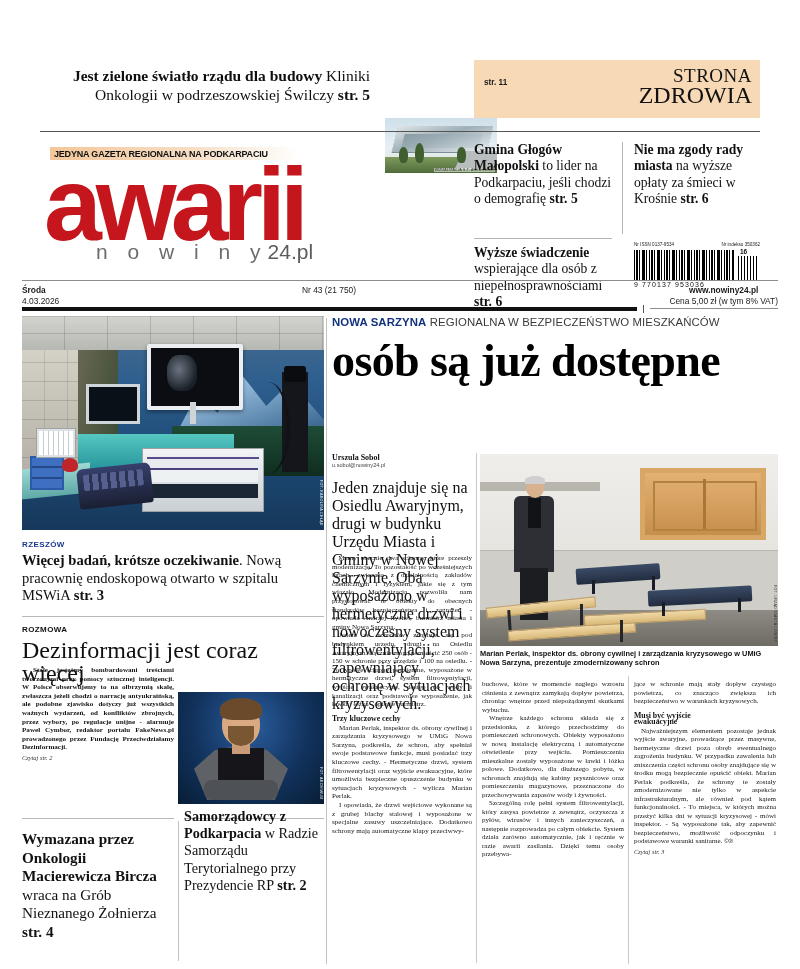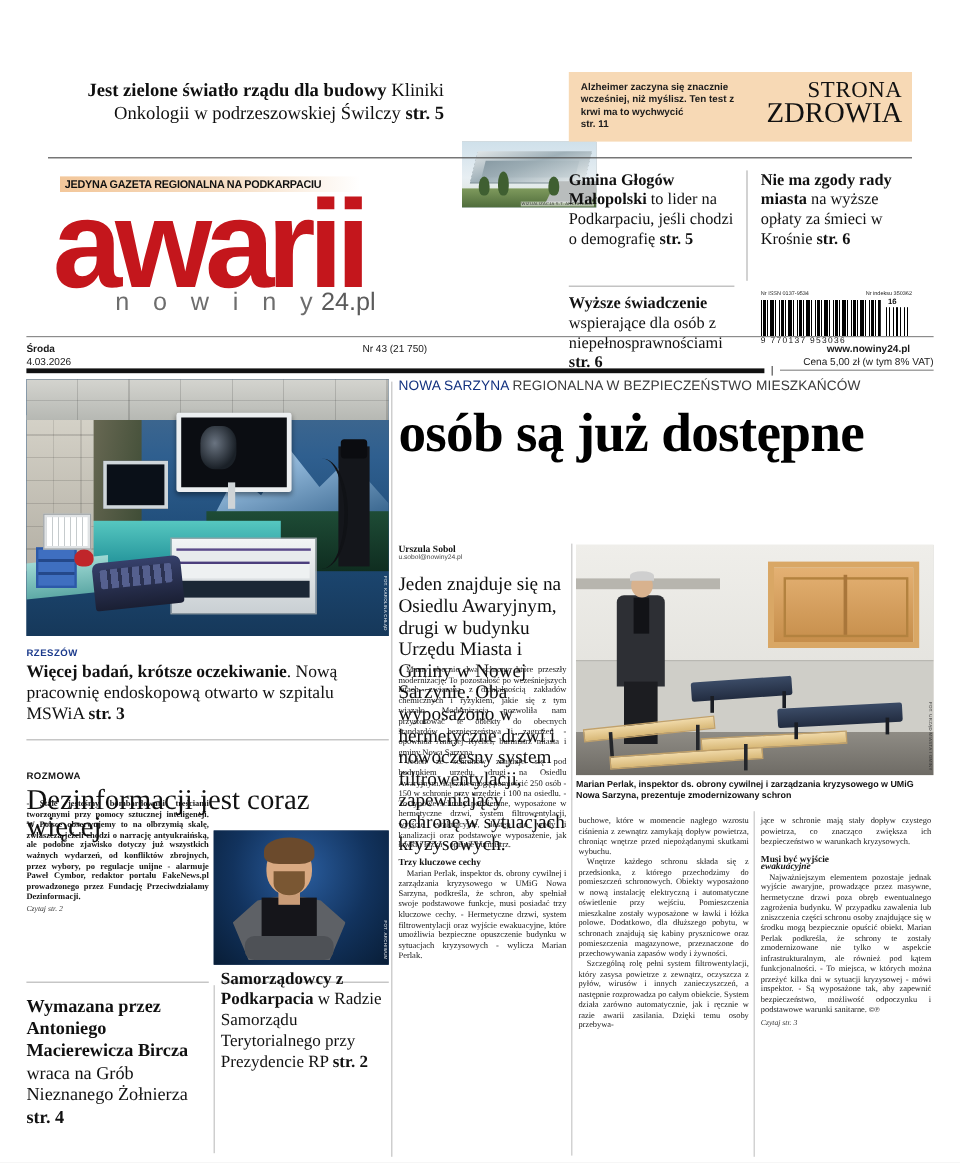--- a/index.html
+++ b/index.html
@@ -252,21 +252,21 @@
   .pt-shirt{position:absolute;left:40px;top:56px;width:46px;height:52px;background:#15151a;}
   .pt-jacket{position:absolute;left:16px;top:54px;width:94px;height:54px;background:#5e6166;
     clip-path:polygon(14% 100%,0 42%,22% 8%,40% 2%,50% 22%,60% 2%,78% 8%,100% 42%,86% 100%);}
   .pt-arms{position:absolute;left:26px;top:88px;width:74px;height:20px;background:#4e5156;border-radius:8px;}
 
   
   .maincol{position:absolute;left:332px;top:316px;width:446px;height:648px;}
   .kicker-main{
     font-family:"Liberation Sans", sans-serif;font-size:11.4px;letter-spacing:.1px;color:#3a3a3a;
   }
-  .kicker-main .city{color:#12317f;font-weight:normal;}
+  .kicker-main .city{color:#12317f;font-weight:bold;}
   .headline{
     font-family:"Liberation Serif", serif;font-weight:bold;
     font-size:46px;line-height:47px;letter-spacing:-.6px;color:#000;
   }
   .byline-name{font-family:"Liberation Serif", serif;font-weight:bold;font-size:8px;color:#111;}
   .byline-mail{font-family:"Liberation Sans", sans-serif;font-size:5.6px;color:#444;}
   .subhead{
     font-family:"Liberation Serif", serif;font-weight:bold;font-size:7.8px;color:#111;margin:5px 0 1px;
   }
 
@@ -319,21 +319,21 @@
         <div class="road"></div>
         <div class="tree" style="left:14px"></div>
         <div class="tree" style="left:30px;height:20px"></div>
         <div class="tree" style="left:72px"></div>
         <div class="sky-credit">WIZUALIZACJA S.T. ARCHITEKCI</div>
       </div>
     </div>
 
     <div class="sky-right">
       <div class="alz">
-        <span>Alzheimer zaczyna się znacznie wcześniej, niż myślisz. Ten test z krwi ma to wychwycić</span><br>
+        <br>
         <span>str. 11</span>
       </div>
       <div class="sz">
         <span>STRONA</span>
         <span class="l2">ZDROWIA</span>
       </div>
     </div>
 
     <div class="sky-sep"></div>
   </div>
@@ -424,21 +424,21 @@
 
     <div style="position:absolute;left:0;top:224px;width:302px;">
       <div class="lc-kicker">RZESZÓW</div>
       <div class="lc-teaser" style="margin-top:3px;">
         <span class="b">Więcej badań, krótsze oczekiwanie</span><span>. Nową pracownię endoskopową otwarto w szpitalu MSWiA </span><span class="b">str. 3</span>
       </div>
     </div>
 
     <div class="hair" style="position:absolute;left:0;top:300px;width:302px;"></div>
 
-    <div style="position:absolute;left:0;top:309px;width:302px;margin-top:17px;">
+    <div style="position:absolute;left:0;top:309px;width:302px;">
       <div class="lc-kicker black">ROZMOWA</div>
       <div class="rozm-title" style="margin-top:5px;">Dezinformacji jest coraz więcej</div>
     </div>
 
     <div style="position:absolute;left:0;top:350px;width:152px;">
       <div class="body-text lead-b" style="font-weight:bold;">- Stale jesteśmy bombardowani treściami tworzonymi przy pomocy sztucznej inteligencji. W Polsce obserwujemy to na olbrzymią skalę, zwłaszcza jeżeli chodzi o narrację antyukraińską, ale podobne zjawisko dotyczy już wszystkich ważnych wydarzeń, od konfliktów zbrojnych, przez wybory, po regulacje unijne - alarmuje Paweł Cymbor, redaktor portalu FakeNews.pl prowadzonego przez Fundację Przeciwdziałamy Dezinformacji.</div>
       <div class="read-more" style="margin-top:2px;">Czytaj str. 2</div>
     </div>
 
     <div class="portrait" style="left:156px;top:376px;width:146px;height:112px;">
@@ -452,21 +452,21 @@
       <div class="pt-arms"></div>
       <div class="photo-credit-v">FOT. ARCHIWUM</div>
     </div>
 
     <div class="hair" style="position:absolute;left:0;top:502px;width:152px;"></div>
     <div class="hair" style="position:absolute;left:162px;top:502px;width:140px;"></div>
     <div class="col-sep" style="left:156px;top:505px;height:140px;"></div>
 
     <div style="position:absolute;left:0;top:514px;width:150px;">
       <div class="lc-teaser" style="font-size:15.2px;line-height:18.5px;">
-        <span class="b">Wymazana przez Antoniego Macierewicza Bircza</span><span> wraca na Grób Nieznanego Żołnierza </span><span class="b">str. 4</span>
+        <span class="b">Wymazana przez Onkologii Macierewicza Bircza</span><span> wraca na Grób Nieznanego Żołnierza </span><span class="b">str. 4</span>
       </div>
     </div>
 
     <div style="position:absolute;left:162px;top:492px;width:140px;">
       <div class="lc-teaser" style="font-size:14.2px;line-height:17.2px;">
         <span class="b">Samorządowcy z Podkarpacia</span><span> w Radzie Samorządu Terytorialnego przy Prezydencie RP </span><span class="b">str. 2</span>
       </div>
     </div>
   </div>
 
@@ -485,20 +485,21 @@
       <div class="byline-mail">u.sobol@nowiny24.pl</div>
     </div>
 
     <div style="position:absolute;left:0;top:163px;width:140px;">Jeden znajduje się na Osiedlu Awaryjnym, drugi w budynku Urzędu Miasta i Gminy w Nowej Sarzynie. Oba wyposażono w hermetyczne drzwi i nowoczesny system filtrowentylacji, zapewniający ochronę w sytuacjach kryzysowych.</div>
 
     <div style="position:absolute;left:0;top:238px;width:140px;" class="col1">
       <div class="body-text">- Mamy obecnie dwa schrony, które przeszły modernizację. To pozostałość po wcześniejszych latach, związana z działalnością zakładów chemicznych i ryzykiem, jakie się z tym wiązało. Modernizacja pozwoliła nam przystosować te obiekty do obecnych standardów bezpieczeństwa i zagrożeń - opowiada Andrzej Rychel, burmistrz miasta i gminy Nowa Sarzyna.</div>
       <div class="body-text" style="text-indent:7px;">Jeden ze schronów znajduje się pod budynkiem urzędu, drugi na Osiedlu Awaryjnym. Łącznie mogą pomieścić 250 osób - 150 w schronie przy urzędzie i 100 na osiedlu. - To typowe schrony podziemne, wyposażone w hermetyczne drzwi, system filtrowentylacji, wyjście ewakuacyjne, dostęp do wody i kanalizacji oraz podstawowe wyposażenie, jak ławki i łóżka - opisuje burmistrz.</div>
       <div class="subhead">Trzy kluczowe cechy</div>
       <div class="body-text" style="text-indent:7px;">Marian Perlak, inspektor ds. obrony cywilnej i zarządzania kryzysowego w UMiG Nowa Sarzyna, podkreśla, że schron, aby spełniał swoje podstawowe funkcje, musi posiadać trzy kluczowe cechy. - Hermetyczne drzwi, system filtrowentylacji oraz wyjście ewakuacyjne, które umożliwia bezpieczne opuszczenie budynku w sytuacjach kryzysowych - wylicza Marian Perlak.</div>
+      <div class="body-text" style="text-indent:7px;">I opowiada, że drzwi wejściowe wykonane są z grubej blachy stalowej i wyposażone w specjalne zasuwy uszczelniające. Dodatkowo schrony mają automatyczne klapy przeciwwy-</div>
     </div>
 
     <div class="photo-shelter">
       <div class="sh-wall"></div>
       <div class="sh-wainscot"></div>
       <div class="sh-beam"></div>
       <div class="sh-win"></div>
       <div class="sh-floor"></div>
       <div class="sh-man-body"></div>
       <div class="sh-man-shirt"></div>
@@ -530,19 +531,19 @@
 
     <div class="col2" style="position:absolute;left:150px;top:364px;width:142px;">
       <div class="body-text">buchowe, które w momencie nagłego wzrostu ciśnienia z zewnątrz zamykają dopływ powietrza, chroniąc wnętrze przed niepożądanymi skutkami wybuchu.</div>
       <div class="body-text" style="text-indent:7px;">Wnętrze każdego schronu składa się z przedsionka, z którego przechodzimy do pomieszczeń schronowych. Obiekty wyposażono w nową instalację elektryczną i automatyczne oświetlenie przy wejściu. Pomieszczenia mieszkalne zostały wyposażone w ławki i łóżka polowe. Dodatkowo, dla dłuższego pobytu, w schronach znajdują się kabiny prysznicowe oraz pomieszczenia magazynowe, przeznaczone do przechowywania zapasów wody i żywności.</div>
       <div class="body-text" style="text-indent:7px;">Szczególną rolę pełni system filtrowentylacji, który zasysa powietrze z zewnątrz, oczyszcza z pyłów, wirusów i innych zanieczyszczeń, a następnie rozprowadza po całym obiekcie. System działa zarówno automatycznie, jak i ręcznie w razie awarii zasilania. Dzięki temu osoby przebywa-</div>
     </div>
 
     <div class="col3" style="position:absolute;left:302px;top:364px;width:142px;">
       <div class="body-text">jące w schronie mają stały dopływ czystego powietrza, co znacząco zwiększa ich bezpieczeństwo w warunkach kryzysowych.</div>
       <div class="subhead">Musi być wyjście</div>
-      <div class="subhead" style="margin-top:-4px;font-style:italic;">ewakuacyjne</div>
+      <div class="subhead" style="margin-top:-4px;">ewakuacyjne</div>
       <div class="body-text" style="text-indent:7px;"><span>Najważniejszym elementem pozostaje jednak wyjście awaryjne, prowadzące przez masywne, hermetyczne drzwi poza obręb ewentualnego zagrożenia budynku. W przypadku zawalenia lub zniszczenia części schronu osoby znajdujące się w środku mogą bezpiecznie opuścić obiekt. Marian Perlak podkreśla, że schrony te zostały zmodernizowane nie tylko w aspekcie infrastrukturalnym, ale również pod kątem funkcjonalności. - To miejsca, w których można przeżyć kilka dni w sytuacji kryzysowej - mówi inspektor. - Są wyposażone tak, aby zapewnić bezpieczeństwo, możliwość odpoczynku i podstawowe warunki sanitarne.</span> <span class="endmark">©℗</span></div>
       <div class="read-more" style="margin-top:2px;">Czytaj str. 3</div>
     </div>
   </div>
 
 </div>
 
 </body></html>

